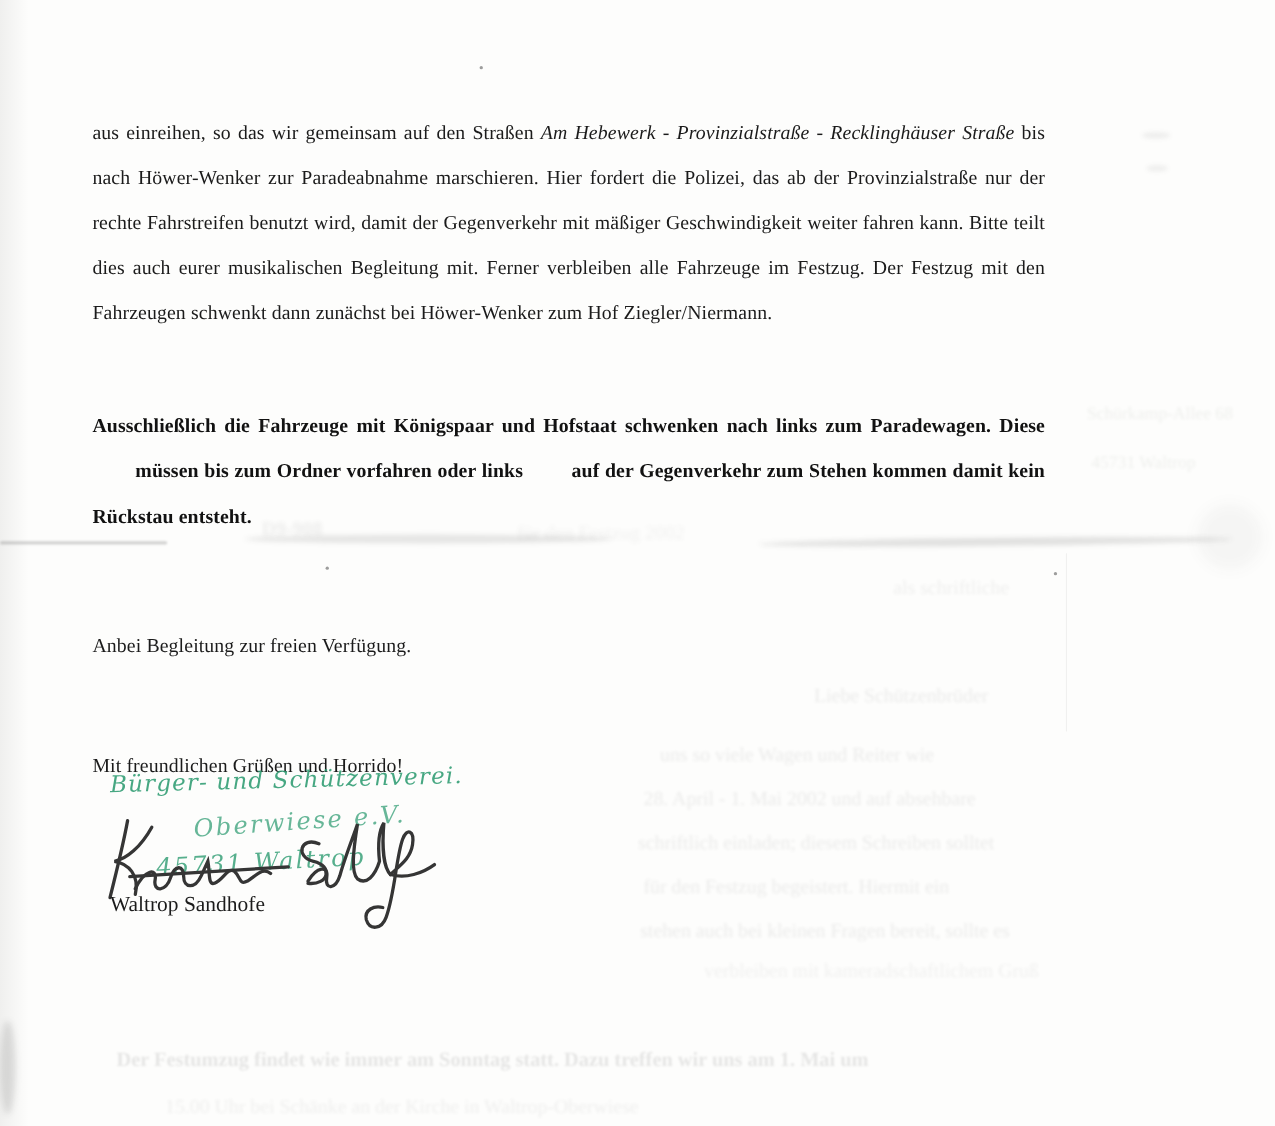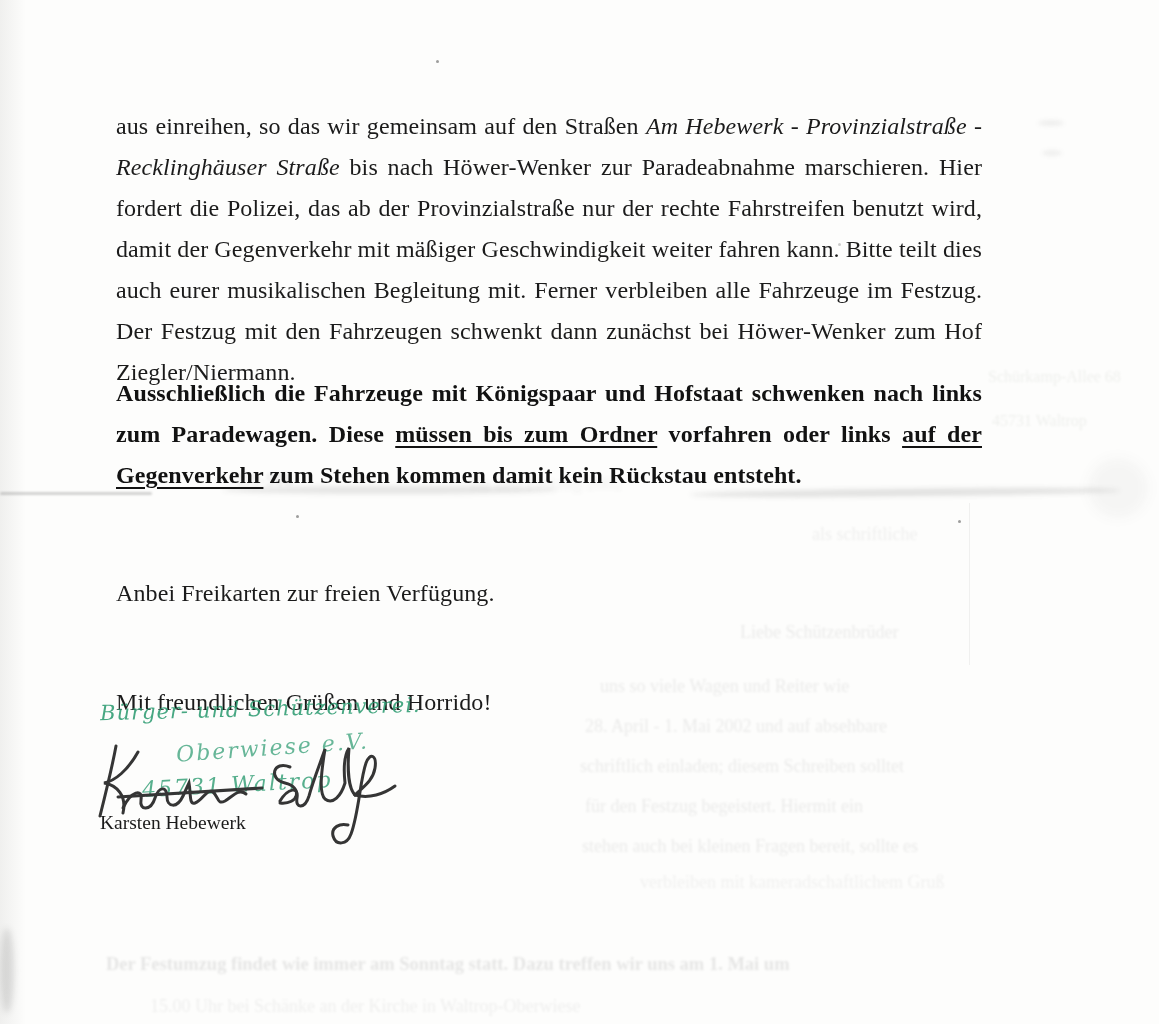--- a/index.html
+++ b/index.html
@@ -7,30 +7,30 @@
     width:1159px;height:1024px;position:relative;overflow:hidden;
     background:#fdfdfc;
     font-family:"Liberation Serif", serif;
     color:#1b1b1b;
   }
   
   .edge-shade{position:absolute;left:0;top:0;width:26px;height:1024px;
     background:linear-gradient(to right, rgba(60,60,55,0.07), rgba(60,60,55,0.0));
     pointer-events:none;}
   .para{
-    position:absolute;left:116px;width:866px;
-    font-size:24px;line-height:41px;text-align:justify;
+    position:absolute;left:84px;width:866px;
+    font-size:18px;line-height:41px;text-align:justify;
     letter-spacing:.1px;
   }
   .p1{top:82px;}
   .p2{top:349px;font-weight:bold;color:#121212;}
   .p3{top:549px;text-align:left;}
   .closing{top:658px;text-align:left;}
   .street-italic{font-style:italic;}
-  .u{ text-decoration:underline; text-decoration-thickness:1.6px; text-underline-offset:4px;}
+  .u{ text-decoration-thickness:1.6px; text-underline-offset:4px;margin-left:39px;}
   
   .stamp-line{
     position:absolute;font-style:italic;white-space:nowrap;
     font-family:"DejaVu Serif", serif;
     color:#2e9c72;
   }
   .stamp1{left:100px;top:697px;font-size:21px;letter-spacing:1px;transform:rotate(-1.5deg);opacity:.88;}
   .stamp2{left:176px;top:735px;font-size:22px;letter-spacing:2px;transform:rotate(-4deg);opacity:.72;}
   .stamp3{left:142px;top:772px;font-size:22px;letter-spacing:2px;transform:rotate(-3deg);opacity:.8;}
   .sig-svg{position:absolute;left:92px;top:736px;}
@@ -73,42 +73,42 @@
 <body>
 
 <div>
 
   <div class="edge-shade"></div>
 
   <p class="para p1"><span>aus einreihen, so das wir gemeinsam auf den Straßen </span><span class="street-italic">Am Hebewerk - Provinzialstraße - Recklinghäuser Straße</span><span> bis nach Höwer-Wenker zur Paradeabnahme marschieren. Hier fordert die Polizei, das ab der Provinzialstraße nur der rechte Fahrstreifen benutzt wird, damit der Gegenverkehr mit mäßiger Geschwindigkeit weiter fahren kann. Bitte teilt dies auch eurer musikalischen Begleitung mit. Ferner verbleiben alle Fahrzeuge im Festzug. Der Festzug mit den Fahrzeugen schwenkt dann zunächst bei Höwer-Wenker zum Hof Ziegler/Niermann.</span></p>
 
   <p class="para p2"><span>Ausschließlich die Fahrzeuge mit Königspaar und Hofstaat schwenken nach links zum Paradewagen. Diese </span><span class="u">müssen bis zum Ordner</span><span> vorfahren oder links </span><span class="u">auf der Gegenverkehr</span><span> zum Stehen kommen damit kein Rückstau entsteht.</span></p>
 
-  <p class="para p3">Anbei Freikarten zur freien Verfügung.</p>
+  <p class="para p3">Anbei Begleitung zur freien Verfügung.</p>
 
   <p class="para closing">Mit freundlichen Grüßen und Horrido!</p>
 
   <div class="stamp-line stamp1">Bürger- und Schützenverei.</div>
   <div class="stamp-line stamp2">Oberwiese e.V.</div>
   <div class="stamp-line stamp3">45731 Waltrop</div>
 
   <svg class="sig-svg" width="330" height="118" viewBox="0 0 330 118">
     <g fill="none" stroke="#353535" stroke-width="3" stroke-linecap="round">
       <path d="M24,10 C20,32 13,60 8,80"></path>
       <path d="M46,16 C36,34 23,45 12,47 C25,49 35,60 31,77"></path>
       <path d="M31,72 C39,55 51,52 49,64 C47,75 59,75 63,62 C67,50 75,50 75,61 C75,71 85,73 91,60 L97,47 C99,58 97,69 103,67 C111,64 115,52 121,56 C127,61 125,69 133,65 C141,60 147,52 154,58"></path>
       <path d="M26,61 L170,52"></path>
       <path d="M198,31 C181,24 176,43 193,47 C211,51 207,69 188,67"></path>
       <path d="M188,65 C196,52 207,50 205,62 C203,73 213,73 217,60 C221,45 229,25 233,13 C229,38 227,57 233,63 C241,69 249,60 253,47 C251,28 253,18 257,12 C255,35 257,53 263,59"></path>
       <path d="M263,59 C271,51 281,45 283,32 C285,19 278,16 274,27 C268,44 267,76 259,98 C255,109 244,110 241,100 C239,91 248,87 256,89"></path>
       <path d="M263,59 C277,63 292,58 303,50"></path>
     </g>
   </svg>
 
-  <div class="signer">Karsten Hebewerk</div>
+  <div class="signer">Waltrop Sandhofe</div>
 
   <div class="bt bt-addr1">Schürkamp-Allee 68</div>
   <div class="bt bt-addr2">45731 Waltrop</div>
   <div class="bt bt-band-l">D9-908</div>
   <div class="bt bt-band-m">für den Festzug 2002</div>
   <div class="bt bt-mid-sm">als schriftliche</div>
   <div class="bt bt-salut">Liebe Schützenbrüder</div>
   <div class="bt bt-l0">uns so viele Wagen und Reiter wie</div>
   <div class="bt bt-l1">28. April - 1. Mai 2002 und auf absehbare</div>
   <div class="bt bt-l2">schriftlich einladen; diesem Schreiben solltet</div>

